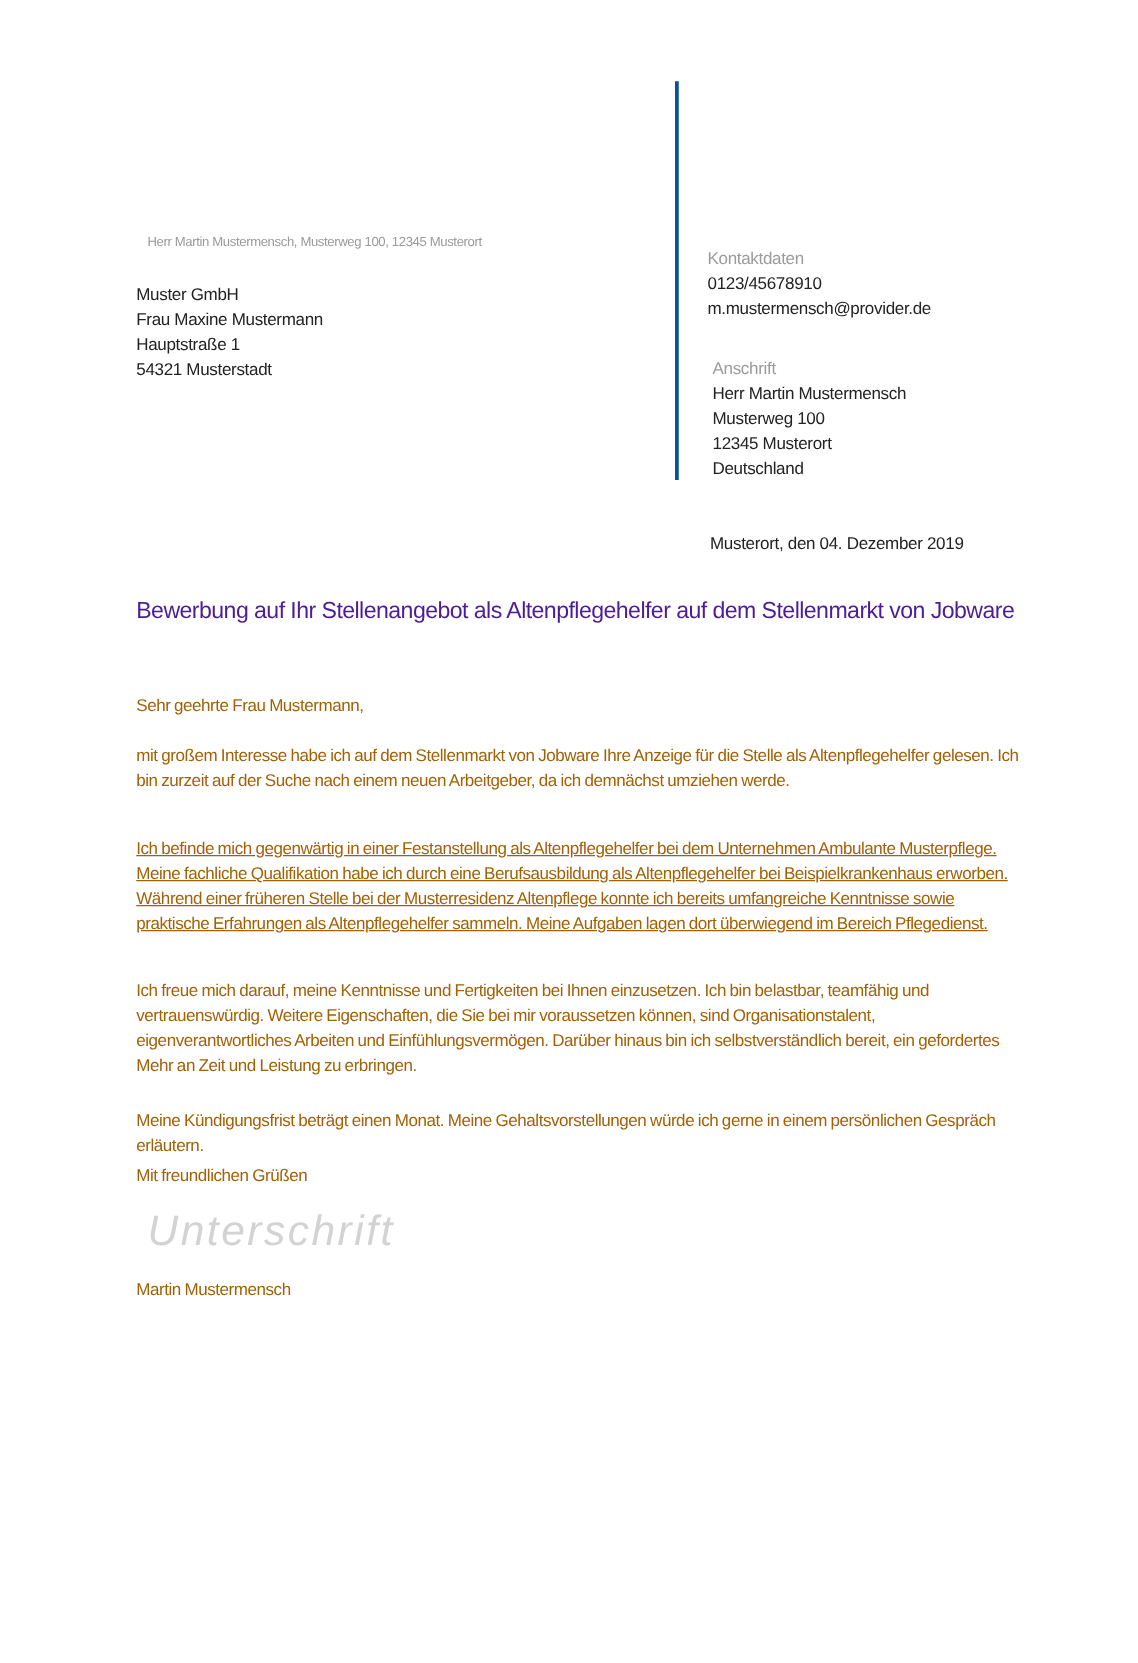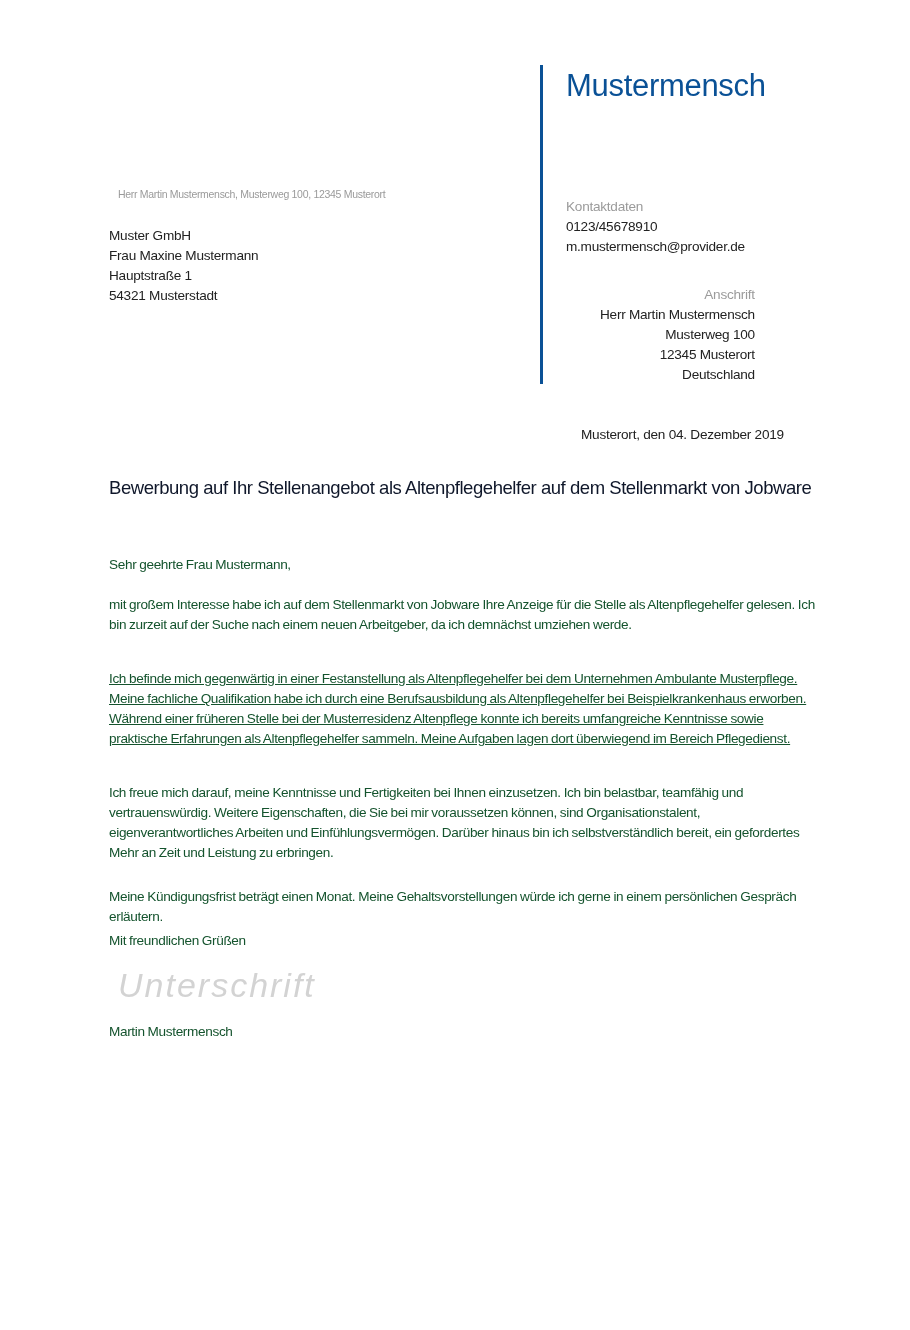--- a/index.html
+++ b/index.html
@@ -8,43 +8,42 @@
     .abs { position: absolute; }
     .vbar { position: absolute; left: 540px; top: 65px; width: 3px; height: 319px; background: #0a5196; }
     .name { position: absolute; left: 566px; top: 66px; font-size: 31px; line-height: 40px; color: #0a5196;
             letter-spacing: -0.3px; }
     .sender-line { position: absolute; left: 118px; top: 188px; font-size: 10.5px; color: #9a9a9a; letter-spacing: -0.3px; }
     .lines { font-size: 13.6px; line-height: 20px; letter-spacing: -0.25px; color: #222; }
     .lines div { white-space: nowrap; }
     .label { color: #9b9b9b; }
     .recipient { left: 109px; top: 226px; }
     .contact { left: 566px; top: 197px; }
-    .address { left: 600px; top: 285px; text-align: right; }
-    .date { left: 568px; top: 427px; font-size: 13.6px; letter-spacing: -0.25px; margin-left: 13px; }
+    .address { left: 570px; top: 285px; }
+    .date { left: 568px; top: 427px; font-size: 13.6px; letter-spacing: -0.25px; }
     .subject { position: absolute; left: 109px; top: 474px; width: 720px; font-size: 18.5px; line-height: 27px;
-               color: #0f172a; letter-spacing: -0.45px; }
+               color: #4c1d95; letter-spacing: -0.45px; }
     .body-text { position: absolute; left: 109px; width: 712px; font-size: 13.6px; line-height: 20px;
-                 letter-spacing: -0.35px; word-spacing: -0.5px; color: #14532d; }
+                 letter-spacing: -0.35px; word-spacing: -0.5px; color: #a16207; }
     .salutation { top: 555px; }
     .p1 { top: 595px; }
     .p2 { top: 669px; text-decoration: underline; }
     .p3 { top: 783px; }
     .p4 { top: 863px; margin-top: 24px; }
     .closing { top: 931px; }
     .signature { position: absolute; left: 118px; top: 966px; font-family: Liberation Sans, sans-serif; font-style: italic;
                  font-size: 34px; color: #d3d3d3; letter-spacing: 2px; }
     .signer { top: 1022px; }
   </style>
 </head>
 <body>
 
 <div class="vbar"></div>
 
 <div class="name">
-  <div>Mustermensch</div>
 </div>
 
 <div class="sender-line">Herr Martin Mustermensch, Musterweg 100, 12345 Musterort</div>
 
 <div class="abs lines recipient">
   <div>Muster GmbH</div>
   <div>Frau Maxine Mustermann</div>
   <div>Hauptstraße 1</div>
   <div>54321 Musterstadt</div>
 </div>

